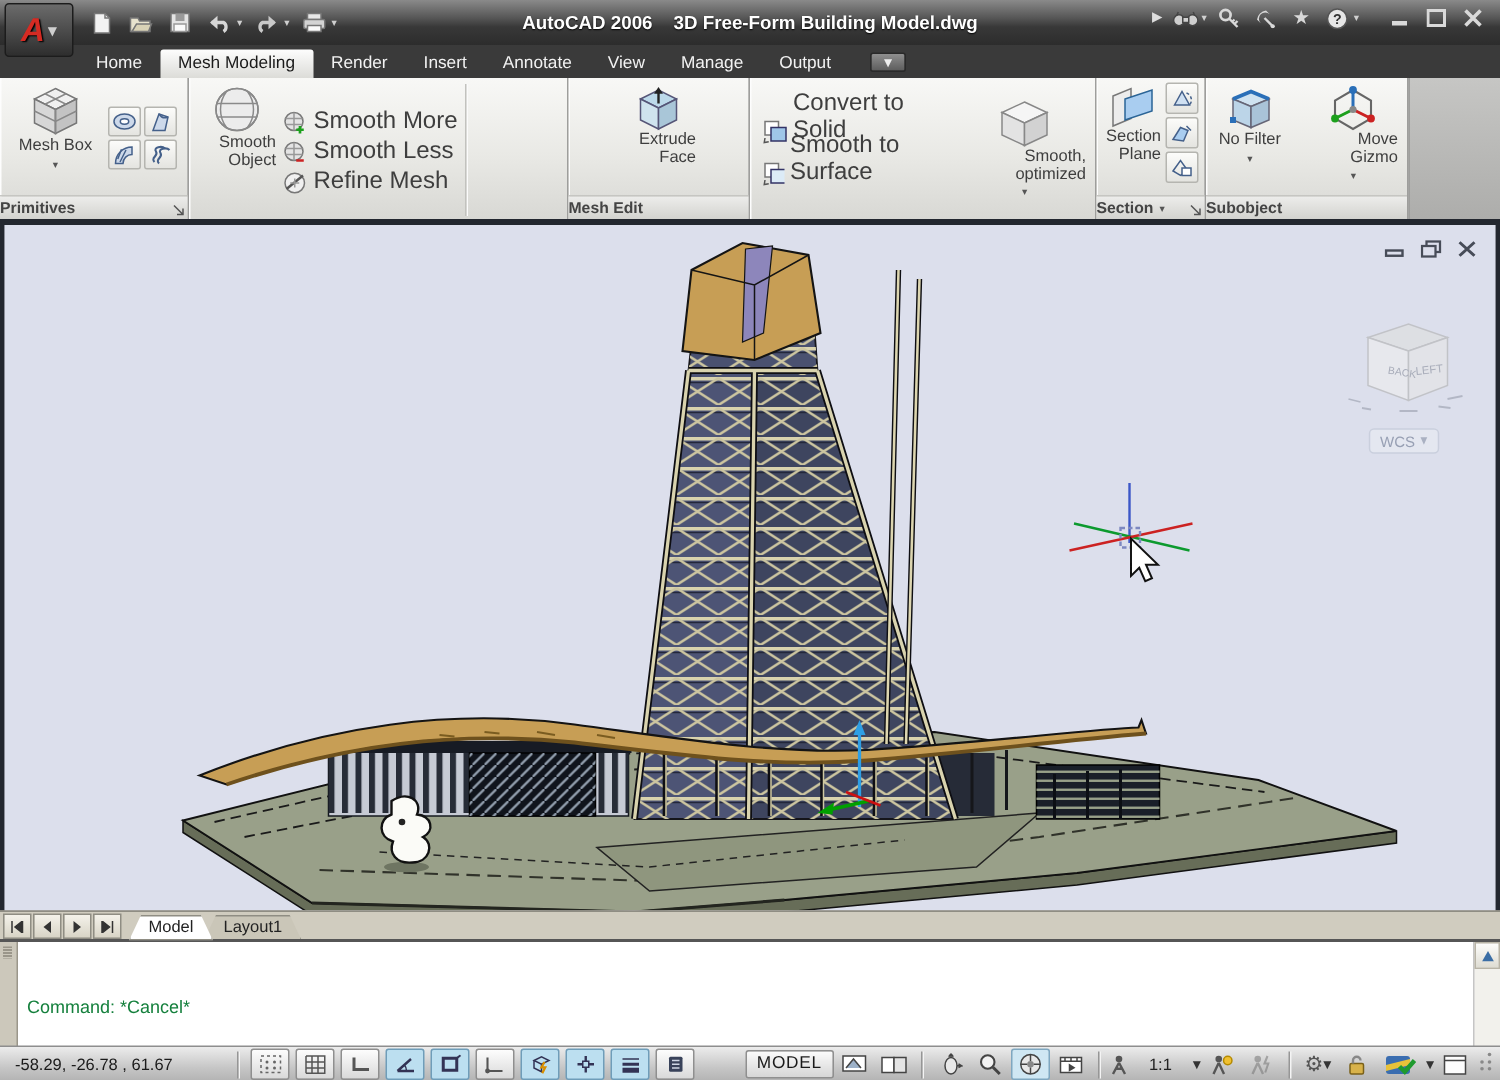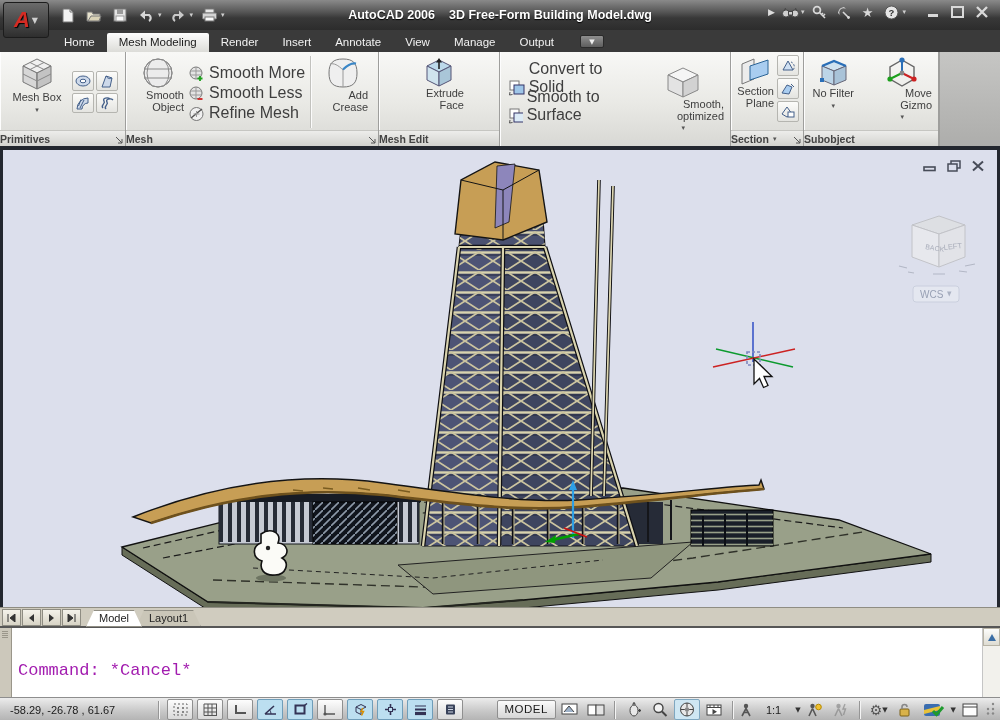--- a/index.html
+++ b/index.html
@@ -67,22 +67,22 @@
     border:1px solid #8f8d83;display:flex;align-items:center;justify-content:center;}
   .dtab{font-size:11px;color:#222;padding:1px 12px 2px;margin-left:-6px;
     clip-path:polygon(8px 0,calc(100% - 8px) 0,100% 100%,0 100%);background:#cac6b8;border:1px solid #8f8d83;}
   .dtab.active{background:#fff;font-weight:normal;z-index:2;}
 
   
   .cmdwin{position:absolute;top:626px;left:0;right:0;height:71px;background:#fff;border-top:2px solid #565656;display:flex;}
   .cmdgrip{width:11px;background:#ccc8bb;border-right:1px solid #9a968a;position:relative;}
   .cmdgrip i{position:absolute;top:3px;left:2px;width:6px;height:8px;
     background:repeating-linear-gradient(#9a968a 0 1px,transparent 1px 2px);}
-  .cmdmain{flex:1;display:flex;flex-direction:column;font-family:Liberation Mono, monospace;
-    font-size:17px;color:#a21caf;}
+  .cmdmain{flex:1;display:flex;flex-direction:column;font-family:Liberation Sans, sans-serif;
+    font-size:12px;color:#15803d;}
   .cmdhist{flex:1;display:flex;}
   .cmdlines{flex:1;padding:2px 6px;line-height:16.5px;white-space:pre;}
   .vscroll{width:17px;display:flex;flex-direction:column;border-left:1px solid #c5c5c5;background:#f2f1ec;}
   .sbtn{height:16px;background:linear-gradient(#fdfdfb,#dedcd2);border:1px solid #b8b4a6;
     display:flex;align-items:center;justify-content:center;color:#3b6ea5;font-size:8px;}
   .vscroll .track{flex:1;}
 
   
   .statusbar{position:absolute;top:697px;left:0;right:0;height:23px;border-top:1px solid #8e8e8e;
     background:linear-gradient(#ececec,#c6c6c6 60%,#b2b2b2);display:flex;align-items:center;padding:0 4px;gap:2px;}
@@ -297,35 +297,21 @@
           <div class="smallrow">
             <svg width="17" height="16">
                 <circle cx="8.5" cy="8" r="6.5" fill="#f0f0f0" stroke="#777"></circle>
                 <path d="M3,12 L14,3" stroke="#555" stroke-width="1.6"></path>
                 <path d="M5.5,8 h6 M8.5,5 v6" stroke="#999"></path>
               </svg>
             <span>Refine Mesh</span>
             </div>
         </div>
         <div class="vsep"></div>
-        <div class="bigbtn" style="width:50px">
-          <svg width="34" height="34">
-            <path d="M17,3 C27,3 31,7 31,17 C31,27 27,31 17,31 C7,31 3,27 3,17 C3,7 7,3 17,3 Z" fill="#efefef" stroke="#777"></path>
-            <path d="M17,14 V31 M17,14 C12,9 8,7 4,8 M17,14 C22,9 26,7 30,8" fill="none" stroke="#999"></path>
-            <path d="M17,13.5 C22,8.5 26,6.5 30,7.5" fill="none" stroke="#3a87c8" stroke-width="2.2"></path>
-          </svg>
-          <span class="lbl">Add Crease</span>
-        </div>
       </div>
-      <div class="pfoot">
-          <span>Mesh</span>
-        <svg class="dart" width="8" height="8">
-            <path d="M1,1 L7,7 M7,3 V7 H3" stroke="#555" fill="none"></path>
-          </svg>
-        </div>
     </div>
 
     <div class="panel" style="width:120px">
       <div class="pbody" style="justify-content:center;gap:8px">
         <div class="bigbtn" style="width:50px">
           <svg width="34" height="32">
             <path d="M5,10 L17,4 29,10 17,16 Z" fill="#bcd9ea" stroke="#557"></path>
             <path d="M5,10 L17,16 V30 L5,24 Z" fill="#cfe3ee" stroke="#557"></path>
             <path d="M29,10 L17,16 V30 L29,24 Z" fill="#a9c6d8" stroke="#557"></path>
             <path d="M17,13 V4.5" stroke="#222" stroke-width="1.6"></path>

